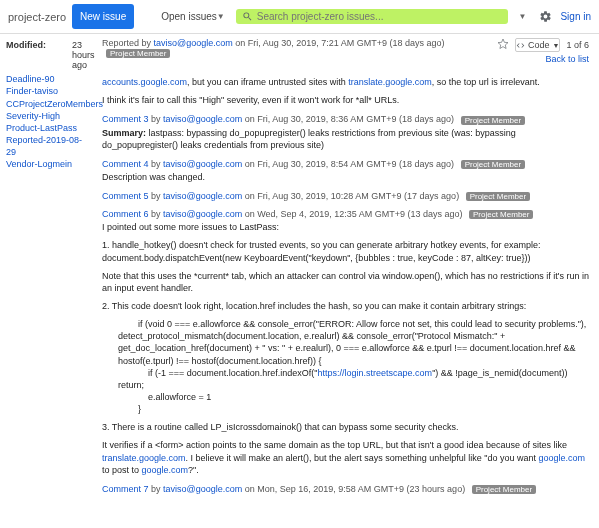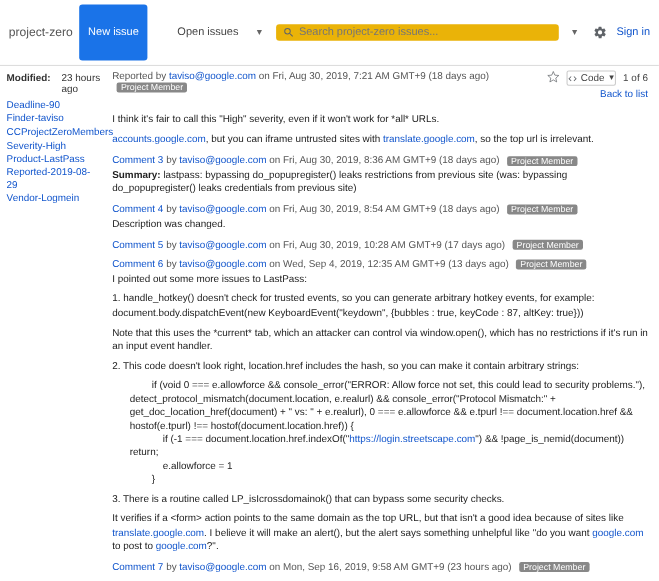--- a/index.html
+++ b/index.html
@@ -1,31 +1,31 @@
 <!DOCTYPE html>
 <html><head>
 <meta charset="utf-8">
 <style>
 * { box-sizing: border-box; margin: 0; padding: 0; }
 body { font-family: Arial, Helvetica, sans-serif; font-size: 10px; color: #222; background: #fff; width: 599px; }
 a { color: #1155cc; text-decoration: none; }
 .topbar { display: flex; align-items: center; gap: 6px; padding: 4px 8px; border-bottom: 1px solid #ddd; background: #fff; }
 .project { color: #555; font-size: 11px; }
-.btn-primary { background: #1a73e8; color: #fff; border: none; border-radius: 3px; padding: 20px 8px; font-size: 10px; cursor: pointer; }
-.dropdown { display: flex; align-items: center; gap: 15px; font-size: 10px; color: #444; border: 1px solid transparent; padding: 2px 4px; border-radius: 3px; cursor: pointer; }
+.btn-primary { background: #1a73e8; color: #fff; border: none; border-radius: 3px; padding: 7px 8px; font-size: 10px; cursor: pointer; }
+.dropdown { display: flex; align-items: center; gap: 0; font-size: 10px; color: #444; border: 1px solid transparent; padding: 2px 4px; border-radius: 3px; cursor: pointer; }
 .dropdown .arrow { font-size: 8px; color: #666; }
-.search-wrap { flex: 1; display: flex; align-items: flex-start; background: #eab308; border-radius: 3px; padding: 2px 6px; gap: 4px; }
+.search-wrap { flex: 1; display: flex; align-items: flex-start; background: #bef264; border-radius: 3px; padding: 2px 6px; gap: 4px; }
 .search-wrap svg { width: 11px; height: 11px; fill: #5f6368; }
 .search-input { flex: 1; border: none; background: transparent; font-size: 10px; outline: none; color: #333; }
 .icon-btn { background: none; border: none; cursor: pointer; padding: 2px; display: flex; align-items: center; }
 .icon-btn svg { width: 13px; height: 13px; fill: #5f6368; }
 .signin { color: #1155cc; font-size: 10px; }
 .layout { display: flex; }
 .sidebar { width: 98px; padding: 6px 6px; font-size: 9px; }
-.sidebar .row { display: flex; gap: 10px; margin-bottom: 4px; }
+.sidebar .row { display: flex; gap: 26px; margin-bottom: 4px; }
 .sidebar .lbl { font-weight: bold; color: #333; }
 .sidebar .val { color: #333; }
 .tags div { color: #1155cc; margin-bottom: 1px; line-height: 1.25; cursor: pointer; }
 .main { flex: 1; padding: 4px 10px 16px 4px; }
 .main-head { display: flex; justify-content: space-between; align-items: flex-start; gap: 8px; }
 .issue-title { font-size: 11px; font-weight: bold; color: #222; margin-bottom: 2px; }
 .controls { display: flex; flex-direction: column; align-items: flex-end; gap: 2px; font-size: 9px; }
 .controls-row { display: flex; align-items: center; gap: 6px; }
 .star svg { width: 12px; height: 12px; fill: none; stroke: #5f6368; stroke-width: 1.3; }
 .code-frame { border: 1px solid #ccc; border-radius: 2px; padding: 1px 0; display: flex; align-items: center; gap: 3px; color: #444; cursor: pointer; }
@@ -104,24 +104,24 @@
               </svg>
             <span>Code</span>
             <span class="arrow" style="font-size:7px">▼</span>
           </span>
           <span class="counter">1 of 6</span>
         </div>
         <a class="back">Back to list</a>
       </div>
     </div>
 
-    <div class="para">I think it's fair to call this "High" severity, even if it won't work for *all* URLs.</div>
     <div class="para">
       <a>accounts.google.com</a><span>, but you can iframe untrusted sites with </span><a>translate.google.com</a><span>, so the top url is irrelevant.</span>
     </div>
+    <div class="para">I think it's fair to call this "High" severity, even if it won't work for *all* URLs.</div>
 
     <div class="comment">
       <div class="c-head">
         <a>Comment 3</a> by <a>taviso@google.com</a> <span>on Fri, Aug 30, 2019, 8:36 AM GMT+9 (18 days ago)</span>
         <span class="project-badge">Project Member</span>
       </div>
       <div class="para">
         <b>Summary:</b> <span>lastpass: bypassing do_popupregister() leaks restrictions from previous site (was: bypassing do_popupregister() leaks credentials from previous site)</span>
       </div>
     </div>

